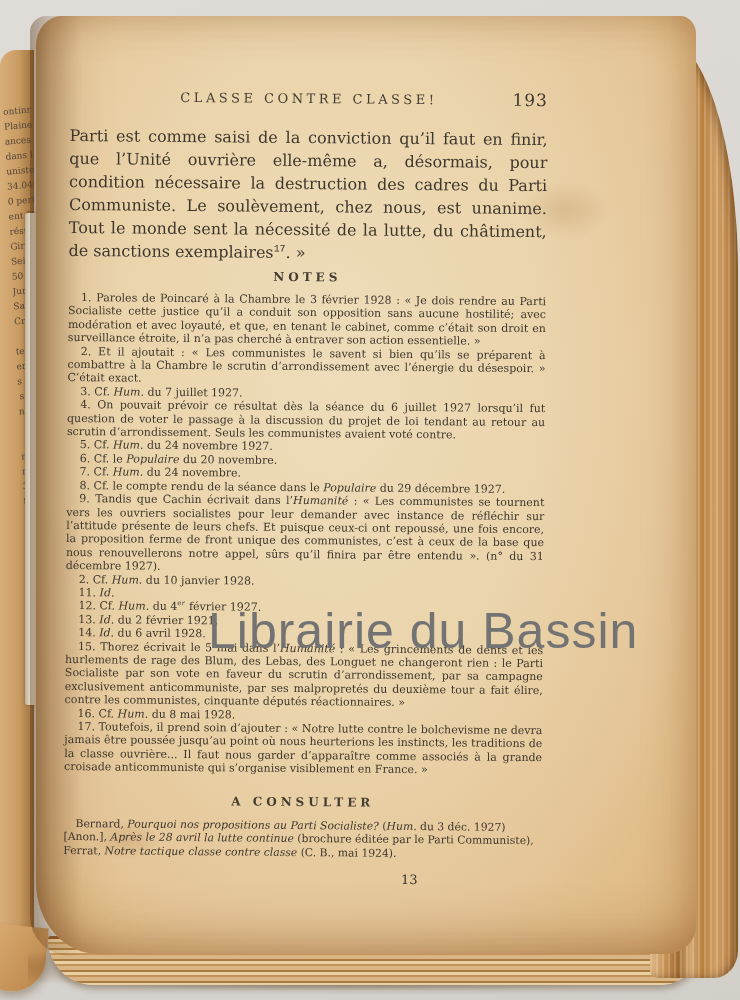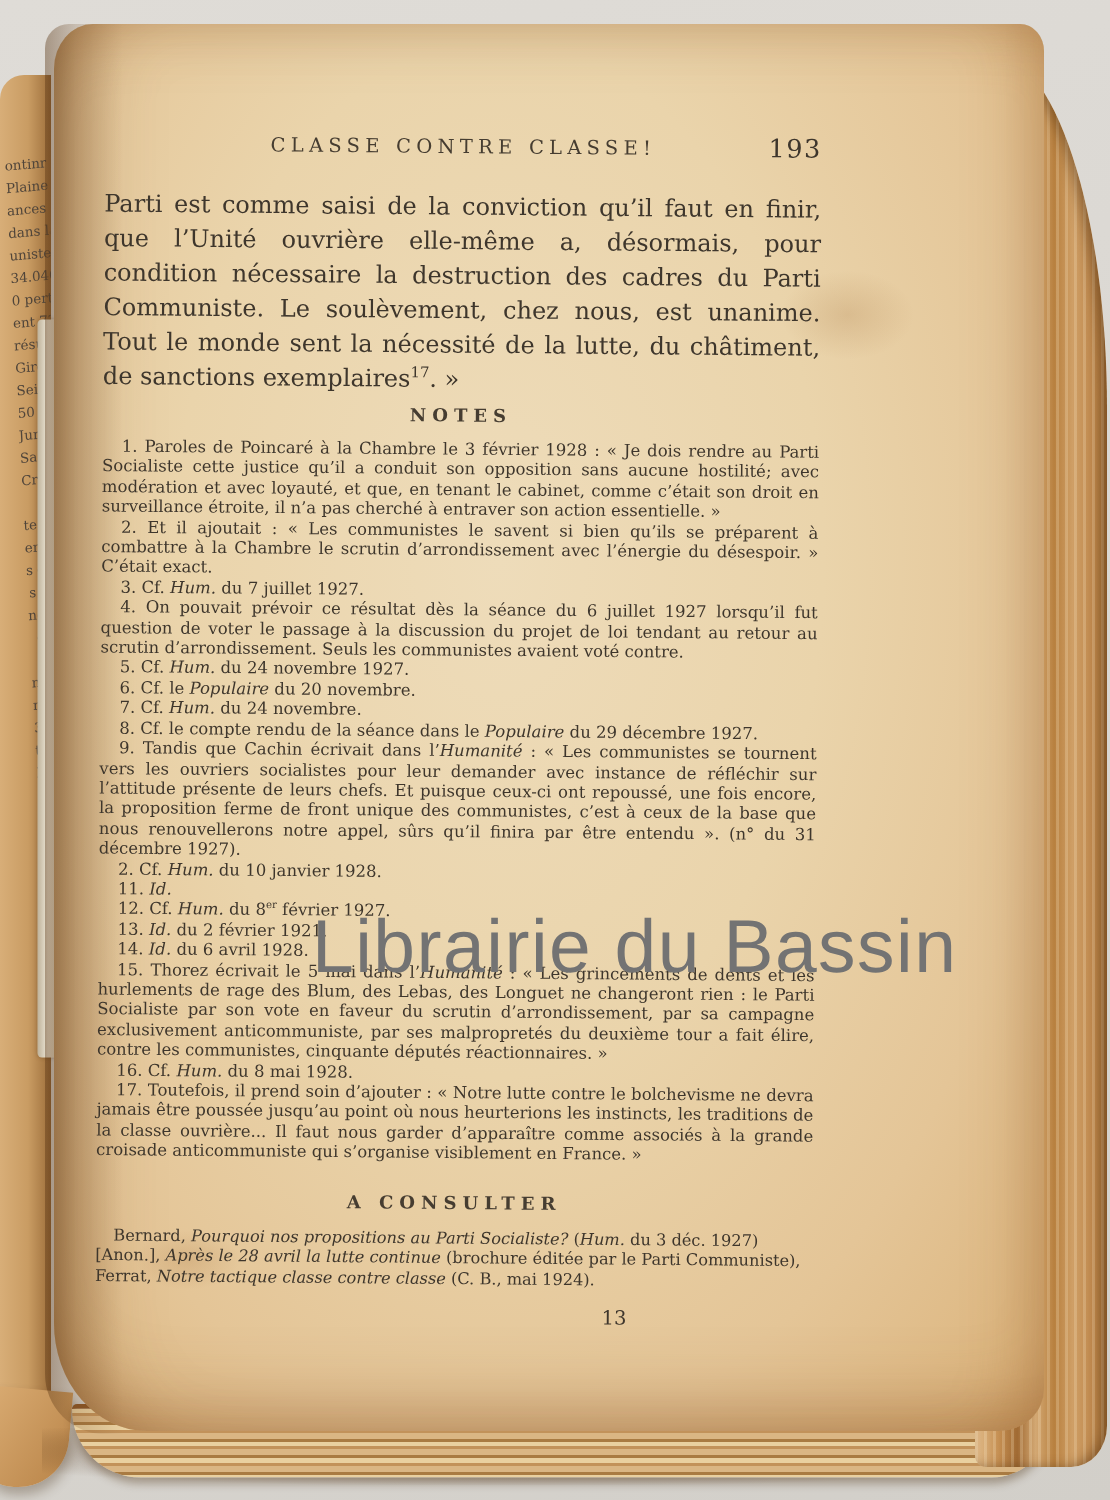--- a/index.html
+++ b/index.html
@@ -81,21 +81,21 @@
   }
   .running-head{position:relative;height:22px;}
   .rh-title{
     position:absolute;left:50%;transform:translateX(-50%);top:3px;
     font-size:13px;letter-spacing:3.5px;white-space:nowrap;color:#463d31;
   }
   .rh-page{position:absolute;right:0;top:0;font-size:17px;letter-spacing:1px;}
   .body-paragraph{
     margin:16px 0 0 0;font-size:16px;line-height:23px;text-align:justify;
   }
-  sup{font-size:.62em;line-height:0;vertical-align:super;}
+  sup{font-size:.62em;line-height:0;vertical-align:super;font-family:Liberation Mono, monospace;}
   .section-heading{
     margin:6px 0 0 0;text-align:center;font-size:12px;letter-spacing:4px;
     color:#463d31;font-weight:bold;
   }
   .notes-list{margin-top:9px;font-size:11px;line-height:13.4px;text-align:justify;}
   .note{margin:0;text-indent:13px;}
   .consult-heading{margin-top:19px;}
   .consult-list{margin-top:10px;font-size:10.8px;line-height:13.6px;white-space:nowrap;}
   .consult-item{margin:0;}
   .consult-item:first-child{text-indent:12px;}
@@ -175,21 +175,21 @@
       <p class="note"><span>2. Et il ajoutait : « Les communistes le savent si bien qu’ils se préparent à combattre à la Chambre le scrutin d’arrondissement avec l’énergie du désespoir. » C’était exact.</span></p>
       <p class="note"><span>3. Cf. </span><span style="font-style: italic;">Hum.</span><span> du 7 juillet 1927.</span></p>
       <p class="note"><span>4. On pouvait prévoir ce résultat dès la séance du 6 juillet 1927 lorsqu’il fut question de voter le passage à la discussion du projet de loi tendant au retour au scrutin d’arrondissement. Seuls les communistes avaient voté contre.</span></p>
       <p class="note"><span>5. Cf. </span><span style="font-style: italic;">Hum.</span><span> du 24 novembre 1927.</span></p>
       <p class="note"><span>6. Cf. le </span><span style="font-style: italic;">Populaire</span><span> du 20 novembre.</span></p>
       <p class="note"><span>7. Cf. </span><span style="font-style: italic;">Hum.</span><span> du 24 novembre.</span></p>
       <p class="note"><span>8. Cf. le compte rendu de la séance dans le </span><span style="font-style: italic;">Populaire</span><span> du 29 décembre 1927.</span></p>
       <p class="note"><span>9. Tandis que Cachin écrivait dans l’</span><span style="font-style: italic;">Humanité</span><span> : « Les communistes se tournent vers les ouvriers socialistes pour leur demander avec instance de réfléchir sur l’attitude présente de leurs chefs. Et puisque ceux-ci ont repoussé, une fois encore, la proposition ferme de front unique des communistes, c’est à ceux de la base que nous renouvellerons notre appel, sûrs qu’il finira par être entendu ». (n° du 31 décembre 1927).</span></p>
       <p class="note"><span>2. Cf. </span><span style="font-style: italic;">Hum.</span><span> du 10 janvier 1928.</span></p>
       <p class="note"><span>11. </span><span style="font-style: italic;">Id.</span></p>
-      <p class="note"><span>12. Cf. </span><span style="font-style: italic;">Hum.</span><span> du 8</span><sup>er</sup><span> février 1927.</span></p>
+      <p class="note"><span>12. Cf. </span><span style="font-style: italic;">Hum.</span><span> du 4</span><sup>er</sup><span> février 1927.</span></p>
       <p class="note"><span>13. </span><span style="font-style: italic;">Id.</span><span> du 2 février 1921.</span></p>
       <p class="note"><span>14. </span><span style="font-style: italic;">Id.</span><span> du 6 avril 1928.</span></p>
       <p class="note"><span>15. Thorez écrivait le 5 mai dans l’</span><span style="font-style: italic;">Humanité</span><span> : « Les grincements de dents et les hurlements de rage des Blum, des Lebas, des Longuet ne changeront rien : le Parti Socialiste par son vote en faveur du scrutin d’arrondissement, par sa campagne exclusivement anticommuniste, par ses malpropretés du deuxième tour a fait élire, contre les communistes, cinquante députés réactionnaires. »</span></p>
       <p class="note"><span>16. Cf. </span><span style="font-style: italic;">Hum.</span><span> du 8 mai 1928.</span></p>
       <p class="note"><span>17. Toutefois, il prend soin d’ajouter : « Notre lutte contre le bolchevisme ne devra jamais être poussée jusqu’au point où nous heurterions les instincts, les traditions de la classe ouvrière... Il faut nous garder d’apparaître comme associés à la grande croisade anticommuniste qui s’organise visiblement en France. »</span></p>
     </div>
   <p class="section-heading consult-heading">A CONSULTER</p>
   <div class="consult-list">
       <p class="consult-item"><span>Bernard, </span><span style="font-style: italic;">Pourquoi nos propositions au Parti Socialiste?</span><span> (</span><span style="font-style: italic;">Hum.</span><span> du 3 déc. 1927)</span></p>
       <p class="consult-item"><span>[Anon.], </span><span style="font-style: italic;">Après le 28 avril la lutte continue</span><span> (brochure éditée par le Parti Communiste),</span></p>

